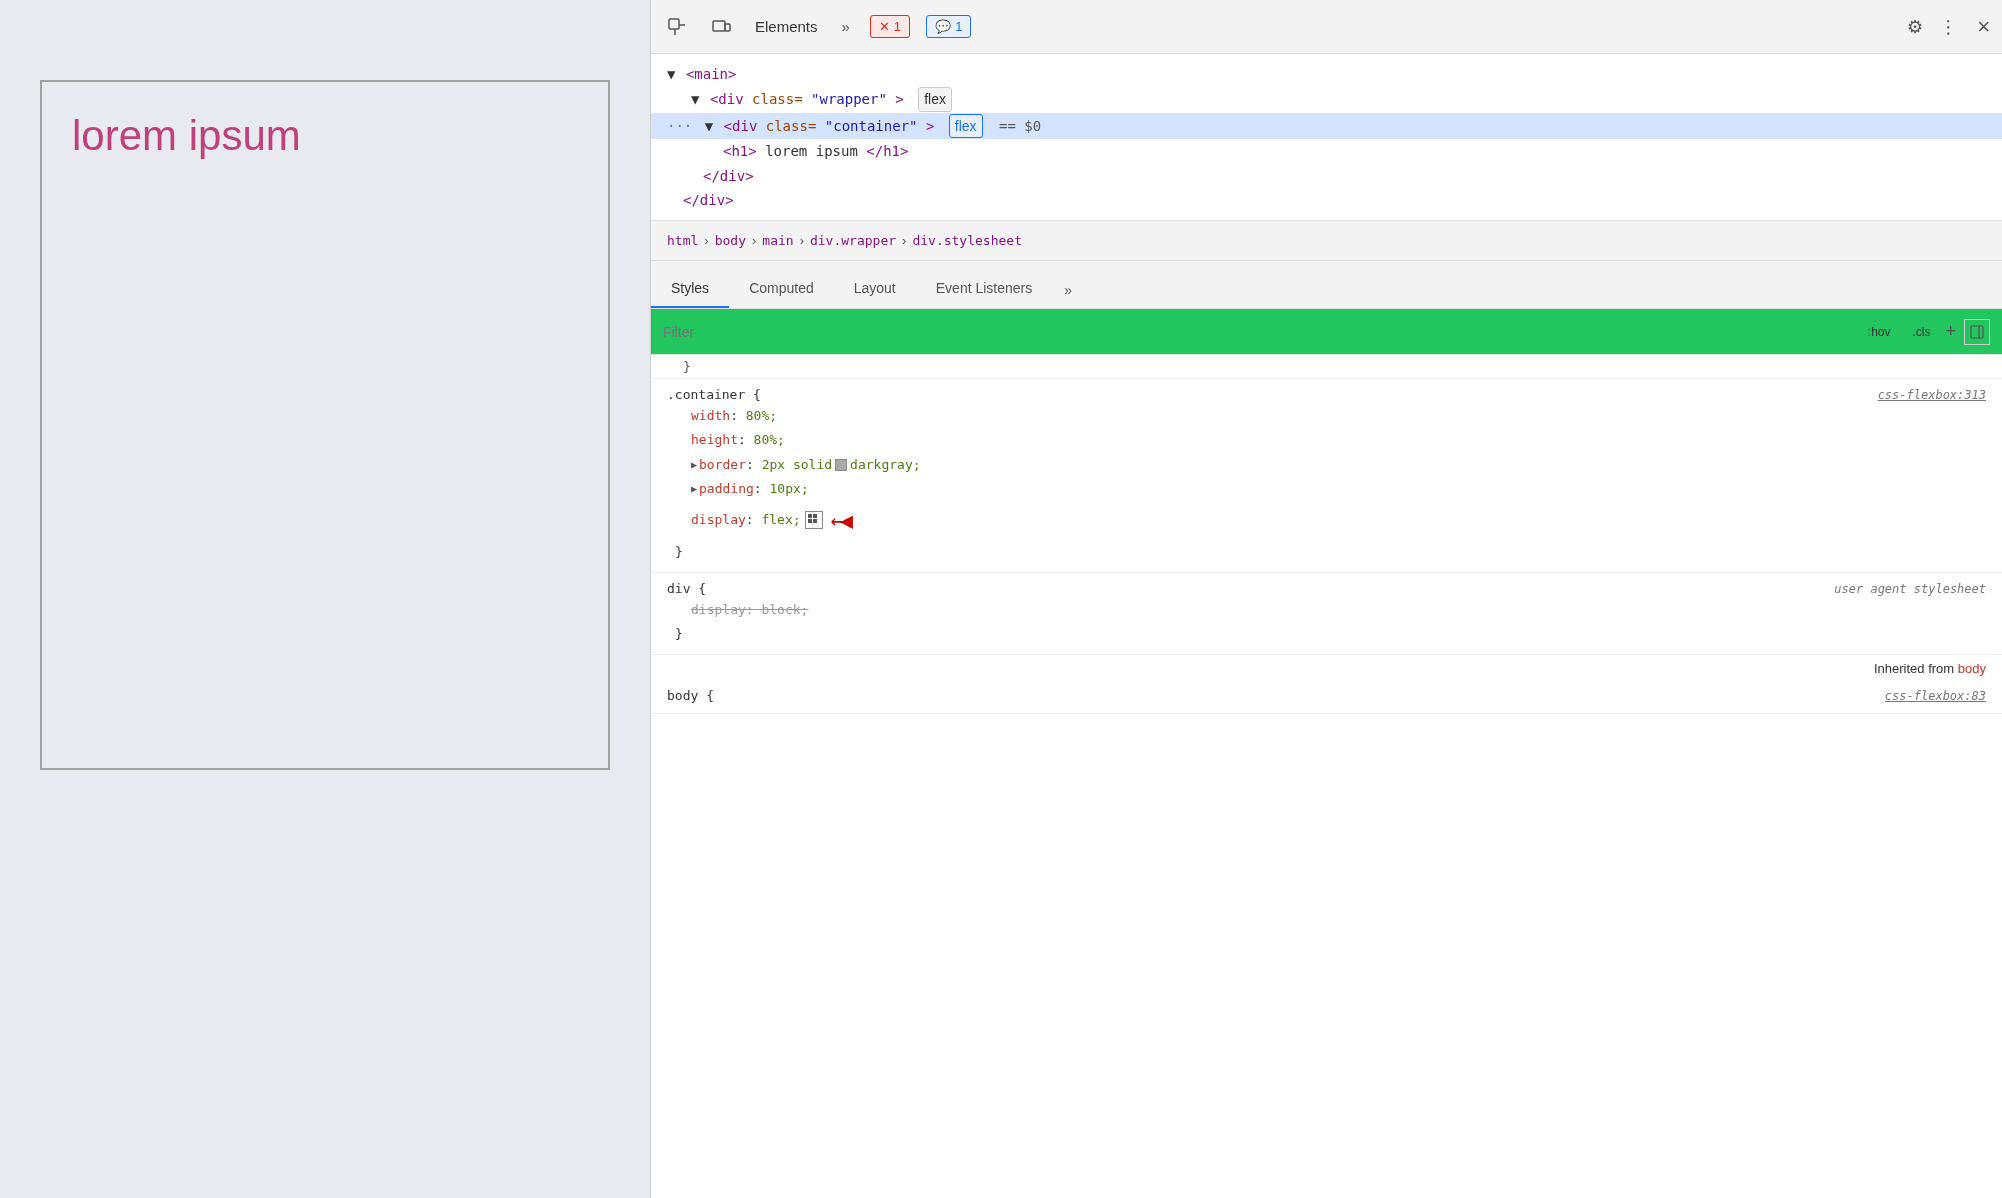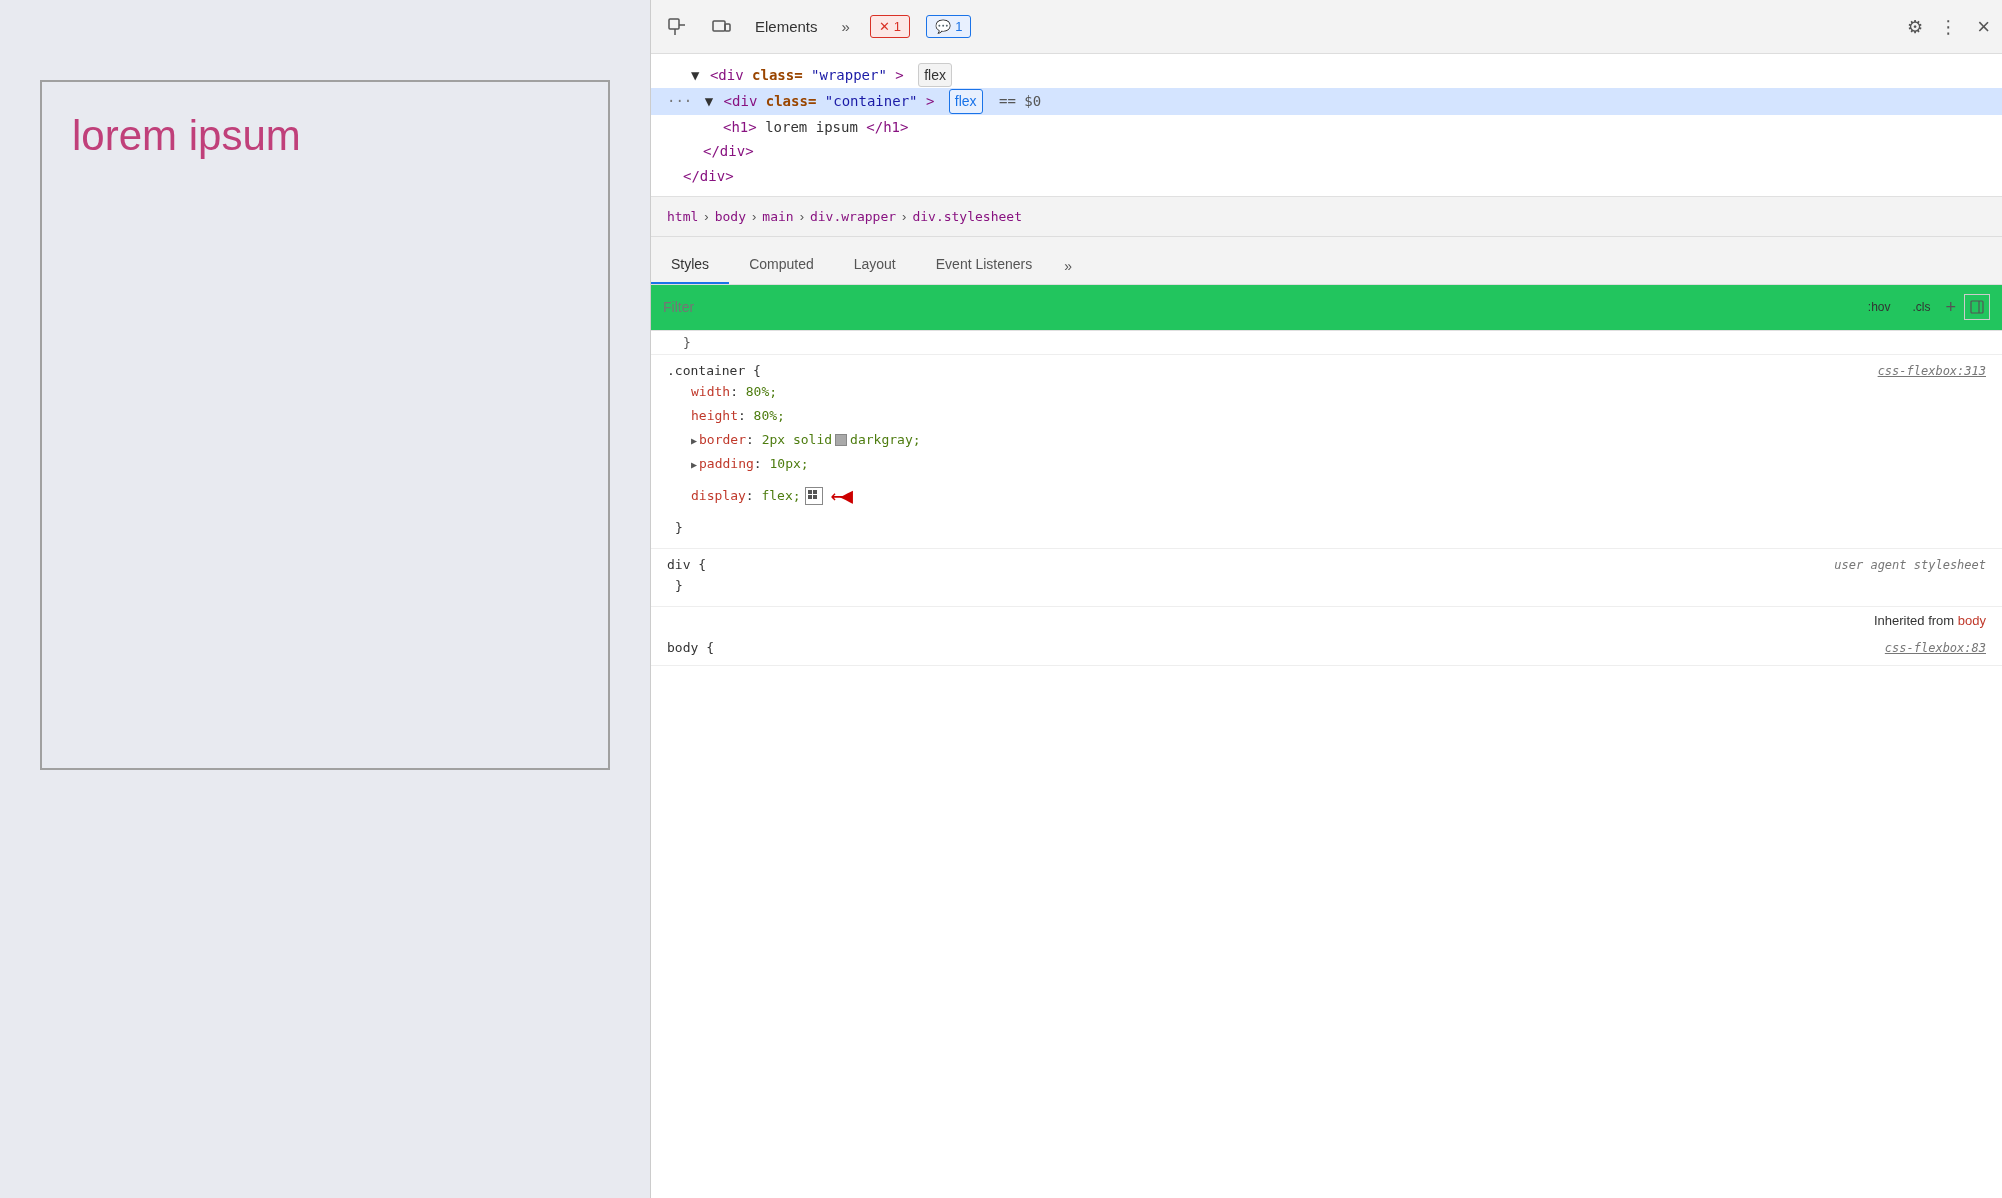--- a/index.html
+++ b/index.html
@@ -140,21 +140,21 @@
     .dom-line.selected {
       background: #d4e4ff;
     }
 
     .dom-dots {
       color: #777;
       margin-right: 4px;
     }
 
     .dom-tag { color: #881280; }
-    .dom-attr-name { color: #994500; font-weight: bold; }
+    .dom-attr-name { color: #994500; }
     .dom-attr-value { color: #1a1aa6; }
     .dom-text { color: #333; }
     .dom-equals { color: #333; }
     .dom-dollar { color: #333; }
 
     .flex-badge {
       display: inline-block;
       background: #f3f3f3;
       border: 1px solid #ccc;
       border-radius: 3px;
@@ -439,20 +439,24 @@
     <div class="toolbar-badge badge-console">
       <span style="font-size:13px;">💬</span>
       <span>1</span>
     </div>
     <span class="toolbar-gear">⚙</span>
     <span class="toolbar-dots">⋮</span>
     <span class="toolbar-close" style="font-size:22px; margin-left:4px;">×</span>
   </div>
 
   <div id="dom-tree">
+    <div class="dom-line">
+      <span class="triangle">▼</span>
+      <span class="dom-tag">&lt;main&gt;</span>
+    </div>
     <div class="dom-line" style="padding-left: 40px;">
       <span class="triangle">▼</span>
       <span class="dom-tag">&lt;div </span>
       <span class="dom-attr-name">class=</span>
       <span class="dom-attr-value">"wrapper"</span>
       <span class="dom-tag">&gt;</span>
       <span class="flex-badge">flex</span>
     </div>
     <div class="dom-line selected" style="padding-left: 16px;">
       <span class="dom-dots">···</span>
@@ -571,20 +575,23 @@
         <span class="rule-close">}</span>
       </div>
     </div>
 
     <div class="style-rule-block">
       <div class="style-rule-header">
         <span class="rule-selector">div {</span>
         <span class="user-agent-label">user agent stylesheet</span>
       </div>
 
+      <div class="prop-line strikethrough">
+        <span class="css-prop">display: block;</span>
+      </div>
 
       <div class="prop-line" style="padding-left:8px;">
         <span class="rule-close">}</span>
       </div>
     </div>
 
     <div class="inherited-label">
       Inherited from <span>body</span>
     </div>
 

